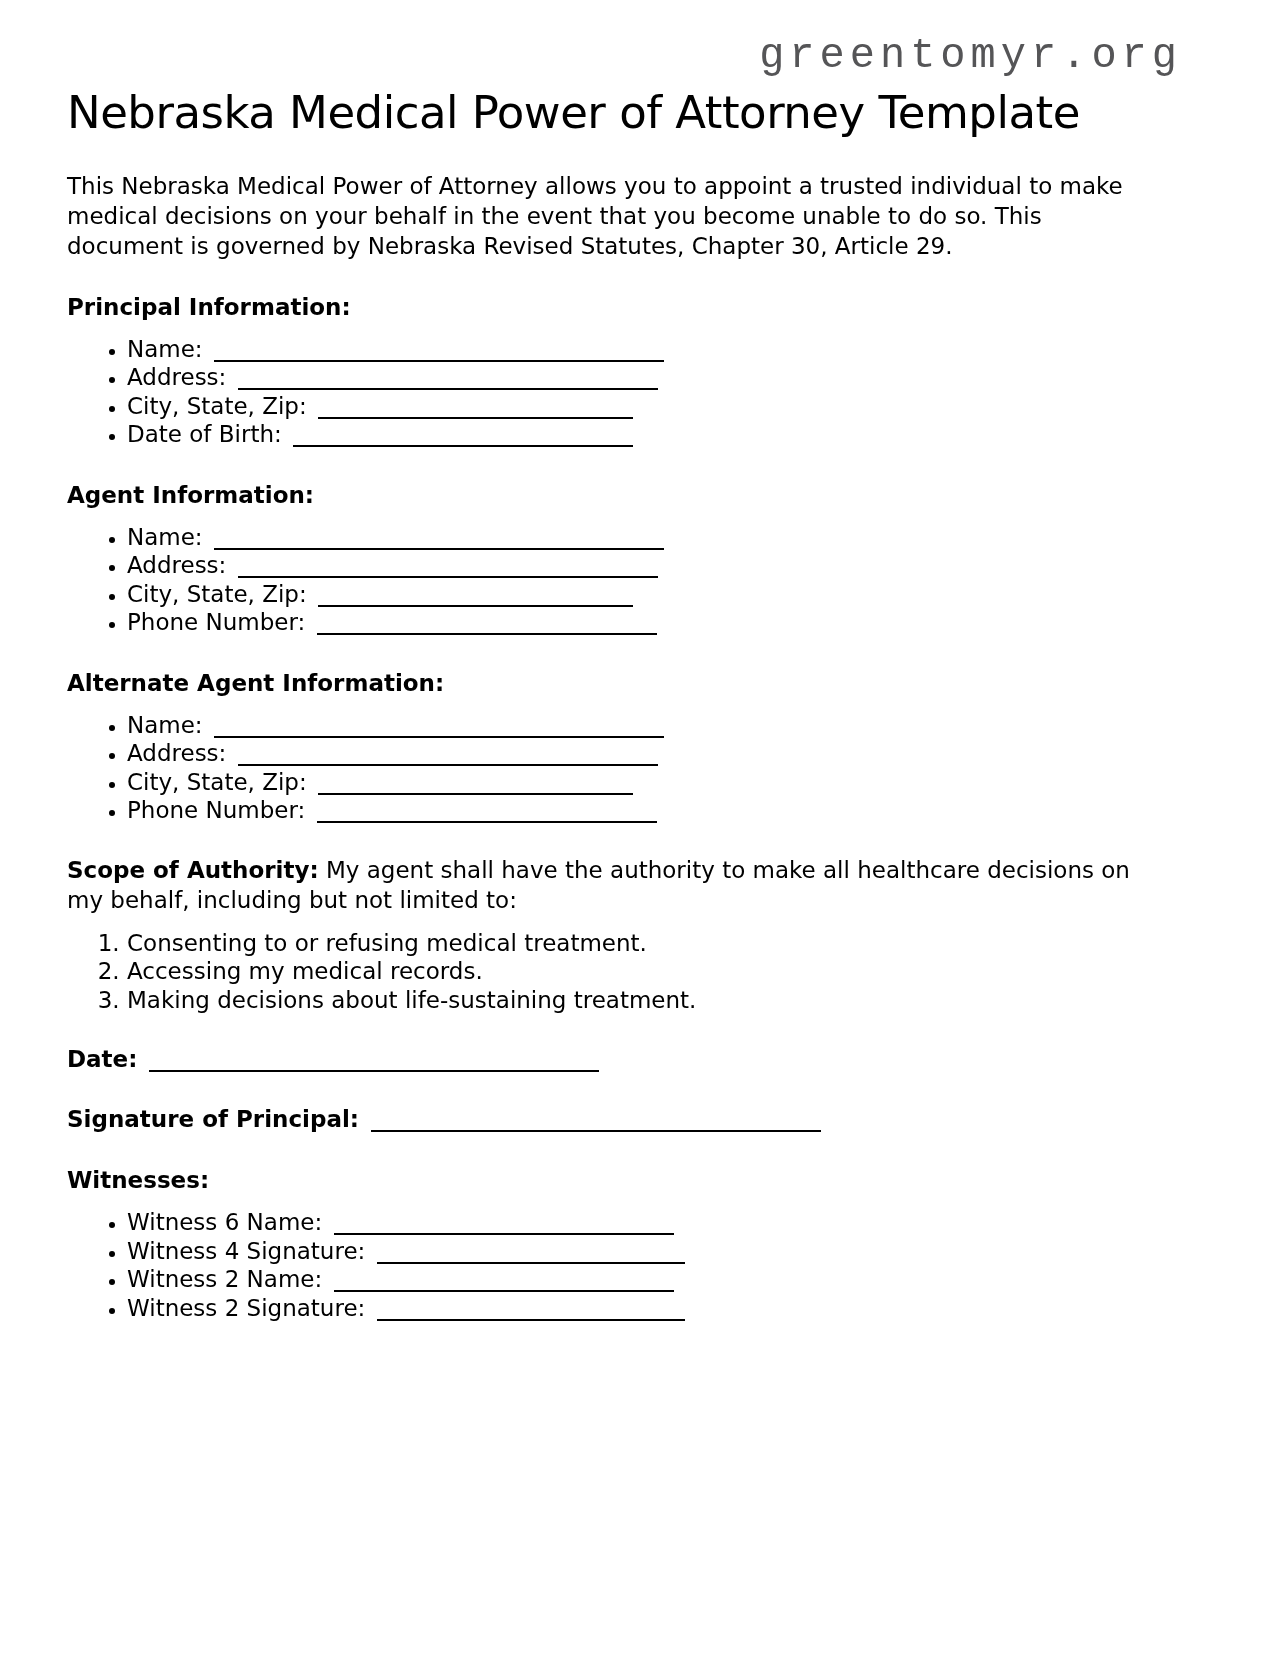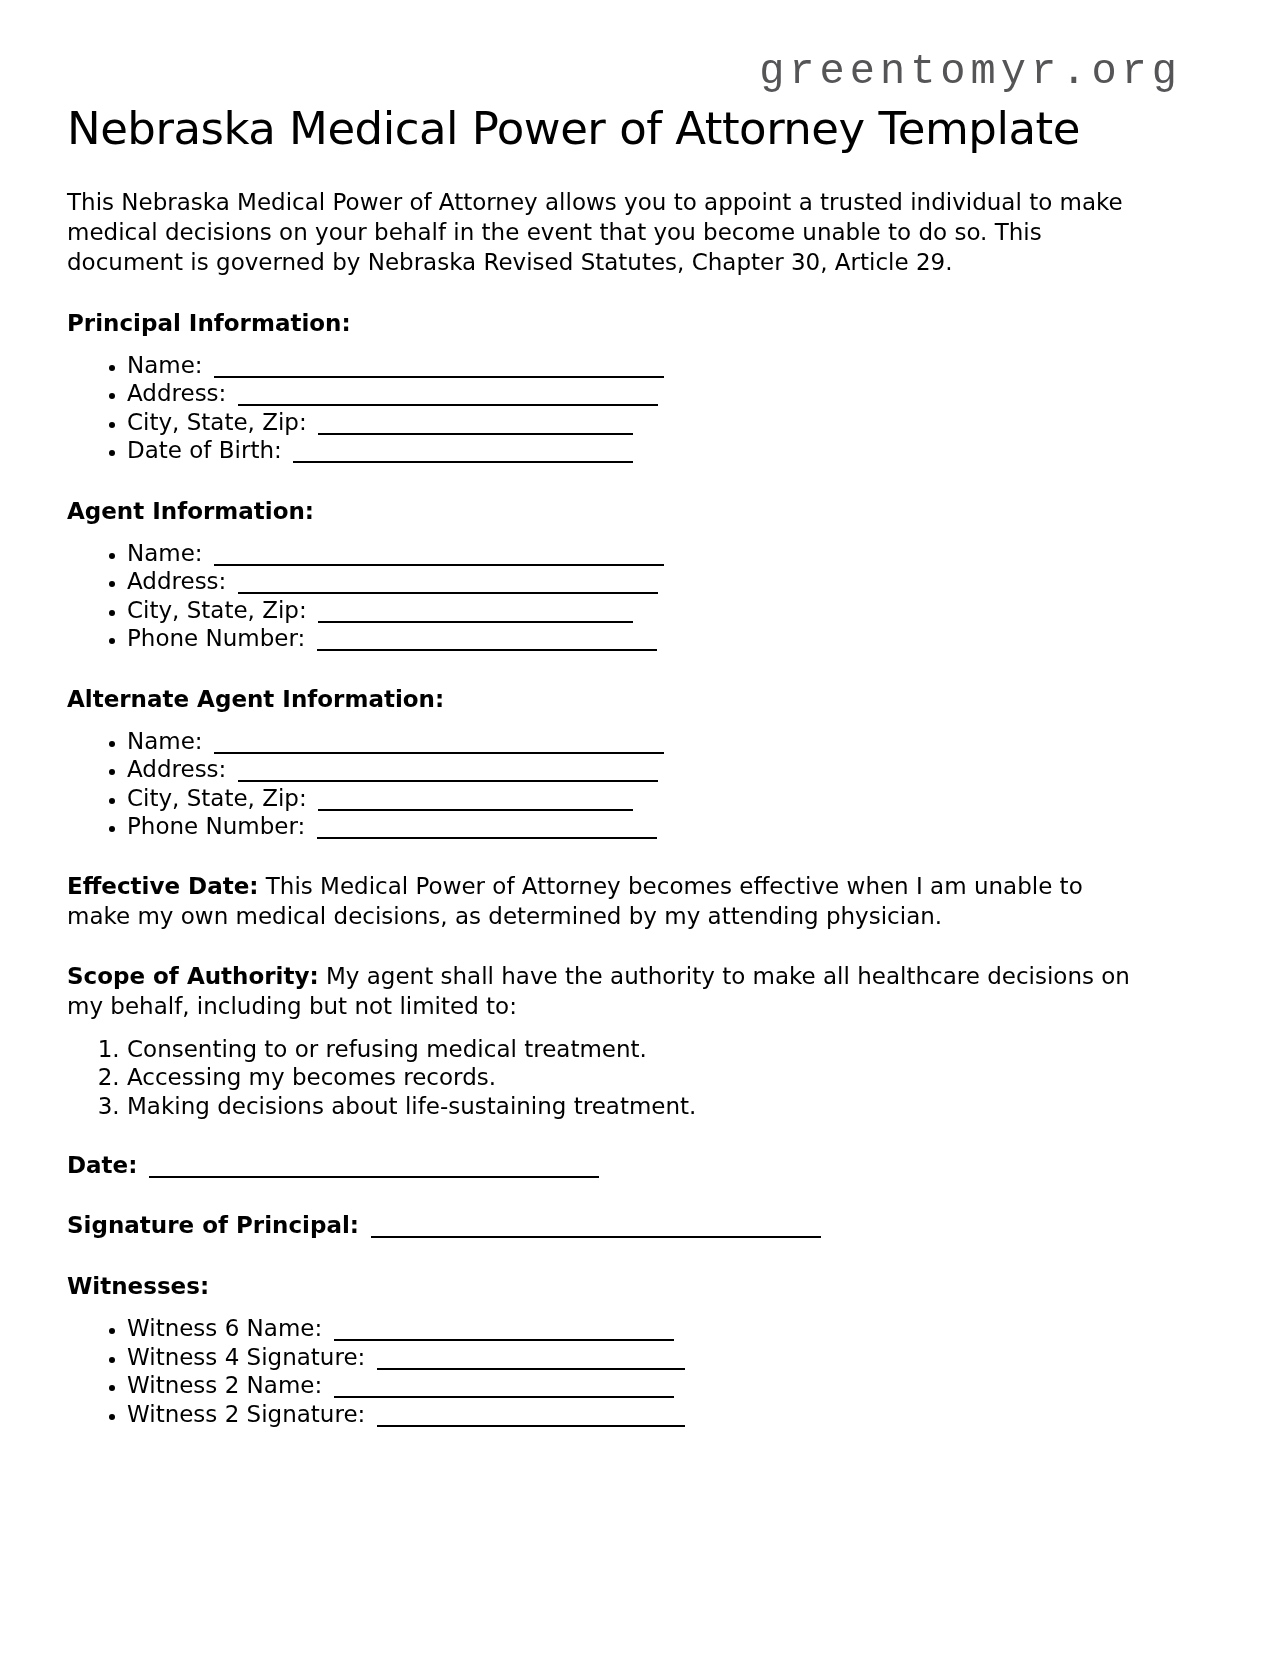--- a/index.html
+++ b/index.html
@@ -7,21 +7,21 @@
     body {
       width: 1282px;
       min-height: 1659px;
       font-family: "DejaVu Sans", sans-serif;
       color: #000000;
       -webkit-font-smoothing: antialiased;
     }
     .page {
       width: 1282px;
       min-height: 1659px;
-      padding: 48px 96px 60px 67px;
+      padding: 32px 96px 60px 67px;
     }
     .content { max-width: 1090px; }
 
     .watermark {
       text-align: right;
       font-family: "Liberation Mono", monospace;
       font-size: 42px;
       letter-spacing: 5px;
       color: #555557;
       line-height: 1.05;
@@ -148,32 +148,28 @@
       <li>
         <span>City, State, Zip:</span>
         <span class="blank w315"></span>
       </li>
       <li>
         <span>Phone Number:</span>
         <span class="blank w340"></span>
       </li>
     </ul>
 
-    <p class="para">
-      <b class="inline-label">Effective Date:</b>
-      <span>This Medical Power of Attorney becomes effective when I am unable to make my own medical decisions, as determined by my attending physician.</span>
-    </p>
 
     <p class="para">
       <b class="inline-label">Scope of Authority:</b>
       <span>My agent shall have the authority to make all healthcare decisions on my behalf, including but not limited to:</span>
     </p>
     <ol class="num-list">
       <li>Consenting to or refusing medical treatment.</li>
-      <li>Accessing my becomes records.</li>
+      <li>Accessing my medical records.</li>
       <li>Making decisions about life-sustaining treatment.</li>
     </ol>
 
     <p class="sig-line">
       <b class="inline-label">Date:</b>
       <span class="blank w450"></span>
     </p>
 
     <p class="sig-line">
       <b class="inline-label">Signature of Principal:</b>

